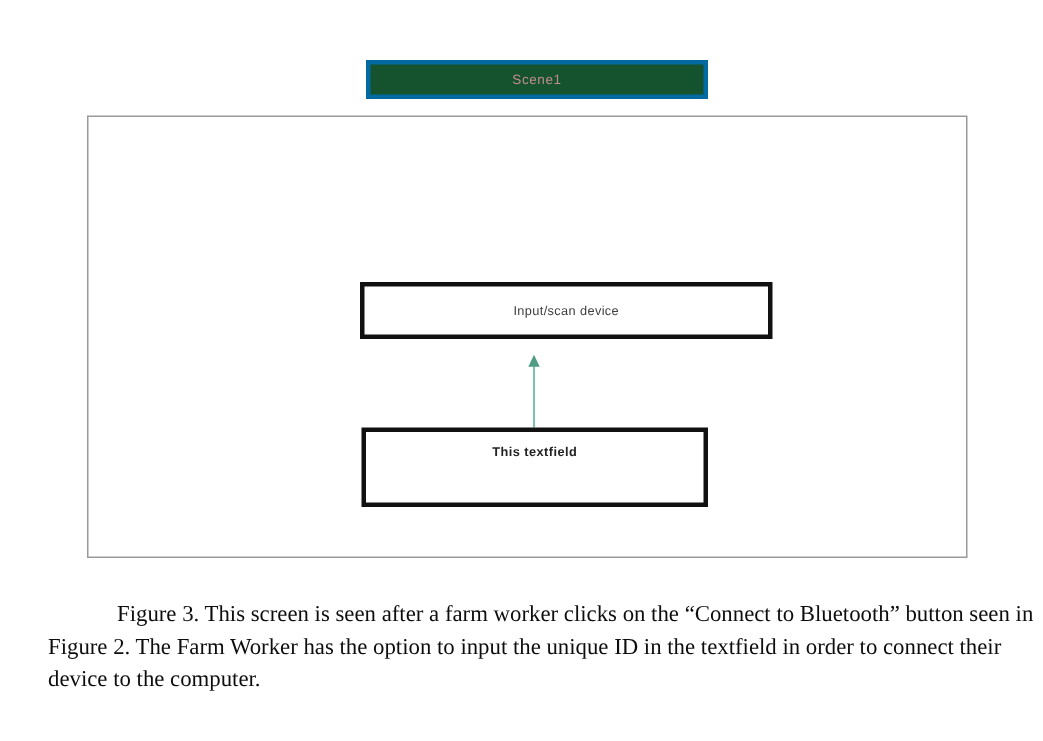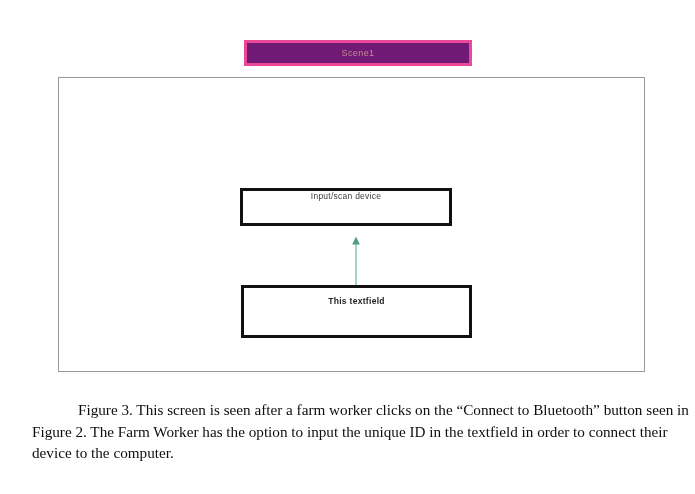--- a/index.html
+++ b/index.html
@@ -25,22 +25,22 @@
   }
 
   
   .scene-box {
     position: absolute;
     left: 244px;
     top: 40px;
     width: 228px;
     height: 26px;
     box-sizing: border-box;
-    border: 3px solid #ec4899;
-    background: #701a75;
+    border: 3px solid #0369a1;
+    background: #14532d;
     display: flex;
     align-items: center;
     justify-content: center;
   }
   .scene-label {
     font-size: 9px;
     letter-spacing: 0.4px;
     color: #c08b93;
     font-family: "Liberation Sans", sans-serif;
     white-space: nowrap;
@@ -61,24 +61,24 @@
   
   .elem-box {
     position: absolute;
     box-sizing: border-box;
     border: 3px solid #111111;
     background: #ffffff;
   }
   .box-scan {
     left: 240px;
     top: 188px;
-    width: 212px;
+    width: 275px;
     height: 38px;
     display: flex;
-    align-items: flex-start;
+    align-items: center;
     justify-content: center;
   }
   .box-textfield {
     left: 241px;
     top: 285px;
     width: 231px;
     height: 53px;
     display: flex;
     align-items: flex-start;
     justify-content: center;

